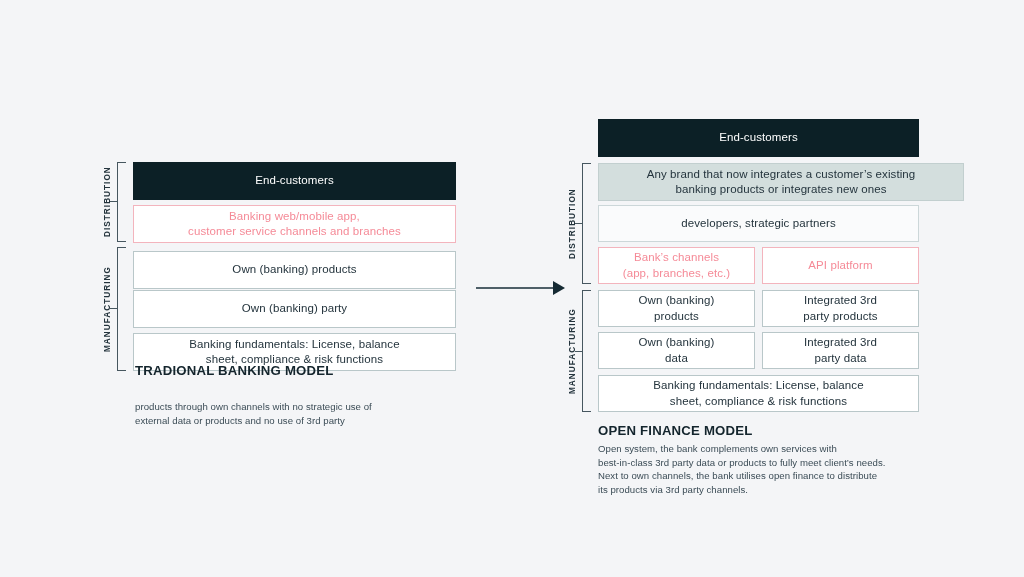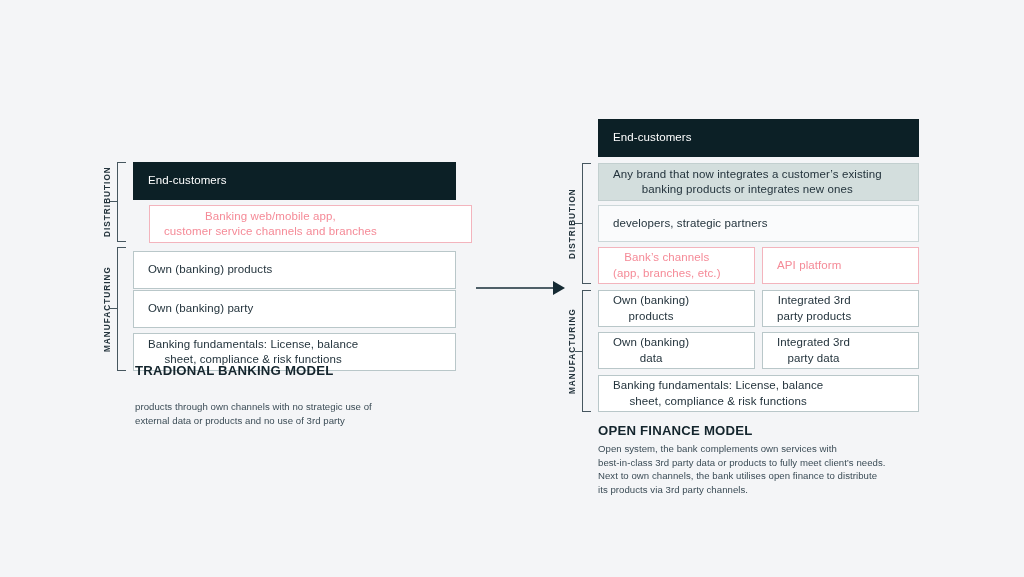--- a/index.html
+++ b/index.html
@@ -20,21 +20,21 @@
     position: absolute;
     inset: 0;
   }
 
   
   .box {
     position: absolute;
     box-sizing: border-box;
     display: flex;
     align-items: center;
-    justify-content: flex-start;
+    justify-content: center;
     text-align: center;
     border: 1px solid #b9c7c9;
     background: #ffffff;
     font-size: 11.5px;
     line-height: 1.32;
     color: #24343d;
     letter-spacing: 0.1px;
     padding: 2px 14px;
   }
   .box span { display: block; }
@@ -132,21 +132,21 @@
     <div class="vlabel" style="left:101px; top:162px; height:80px; width:12px;">DISTRIBUTION</div>
 
     <div class="bracket" style="left:117px; top:247px; height:124px;"></div>
     <div class="bracket-tick" style="left:110px; top:308px;"></div>
     <div class="vlabel" style="left:101px; top:247px; height:124px; width:12px;">MANUFACTURING</div>
 
     <div class="box dark" style="left:133px; top:162px; width:323px; height:38px;">
       <span>End-customers</span>
     </div>
 
-    <div class="box pink" style="left:133px; top:205px; width:323px; height:38px;margin-left:16px;">
+    <div class="box pink" style="left:133px; top:205px; width:323px; height:38px;">
       <div>
         <span>Banking web/mobile app,</span>
         <span>customer service channels and branches</span>
       </div>
     </div>
 
     <div class="box" style="left:133px; top:251px; width:323px; height:38px;">
       <span>Own (banking) products</span>
     </div>
 
@@ -180,21 +180,21 @@
     <div class="vlabel" style="left:566px; top:163px; height:121px; width:12px;">DISTRIBUTION</div>
 
     <div class="bracket" style="left:582px; top:290px; height:122px;"></div>
     <div class="bracket-tick" style="left:575px; top:351px;"></div>
     <div class="vlabel" style="left:566px; top:290px; height:122px; width:12px;">MANUFACTURING</div>
 
     <div class="box dark" style="left:598px; top:119px; width:321px; height:38px;">
       <span>End-customers</span>
     </div>
 
-    <div class="box tinted" style="left:598px; top:163px; width:321px; height:38px;">
+    <div class="box tinted" style="left:598px; top:163px; width:366px; height:38px;">
       <div>
         <span>Any brand that now integrates a customer’s existing</span>
         <span>banking products or integrates new ones</span>
       </div>
     </div>
 
     <div class="box faint" style="left:598px; top:205px; width:321px; height:37px;">
       <div>
         <span>developers, strategic partners</span>
       </div>

